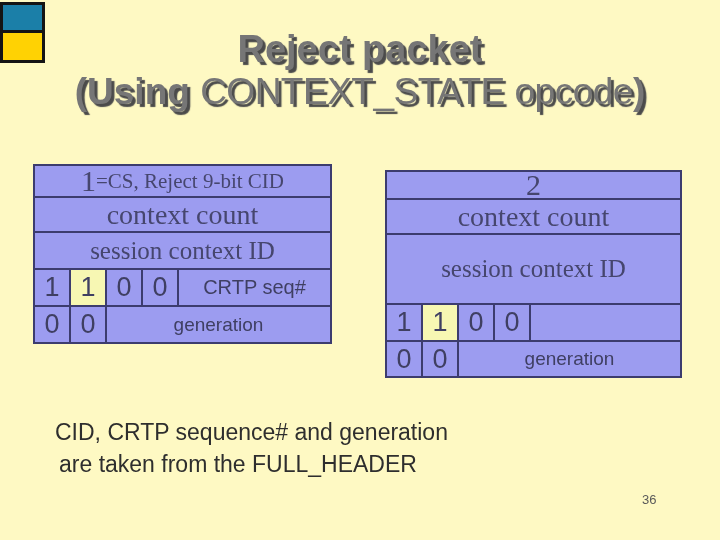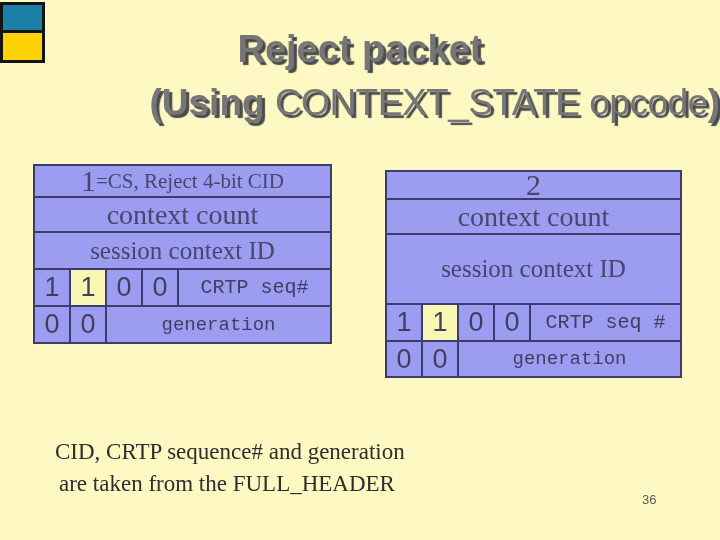--- a/index.html
+++ b/index.html
@@ -11,21 +11,21 @@
   
   .logo { position:absolute; left:0; top:2px; }
   .logo-sq { width:39px; border:3px solid #141414; }
   .logo-sq.teal   { height:25px; background:#1b7fa8; }
   .logo-sq.yellow { height:27px; background:#ffd203; border-top:none; }
 
   
   .title { position:absolute; top:30px; left:0; width:720px; text-align:center;
            color:#767676; line-height:1.05; }
   .title-line1 { font-size:38px; font-weight:bold; text-shadow:3px 3px 1px #4b4b4b; }
-  .title-line2 { font-size:37px; margin-top:14px; text-shadow:3px 3px 1px #4b4b4b;text-align:right; }
+  .title-line2 { font-size:37px; margin-top:3px; text-shadow:3px 3px 1px #4b4b4b; }
   .t-bold { font-weight:bold; }
   .t-main { font-weight:normal; letter-spacing:-0.5px; }
 
   
   .pkt-table { position:absolute; background:#9c9cf0; border:2px solid #3c3c6e;
                box-sizing:border-box; color:#46466e; }
   .left-table  { left:33px;  top:164px; width:299px; }
   .right-table { left:385px; top:170px; width:297px; }
 
   .prow { border-bottom:2px solid #3c3c6e; display:flex; align-items:center;
@@ -40,27 +40,27 @@
 
   .lt-r1{height:32px} .lt-r2{height:35px} .lt-r3{height:37px} .lt-r4{height:37px} .lt-r5{height:35px}
   .rt-r1{height:28px} .rt-r2{height:35px} .rt-r3{height:70px} .rt-r4{height:37px} .rt-r5{height:34px}
 
   .bits { justify-content:flex-start; }
   .bit { width:36px; align-self:stretch; display:flex; align-items:center;
          justify-content:center; border-right:2px solid #3c3c6e; font-size:27px;
          box-sizing:border-box; color:#3f3f62; }
   .bit.hl { background:#f7f7b3; }
   .wide { flex:1; display:flex; align-items:center; justify-content:center;
-          font-size:20px; color:#3f3f62;font-family:Liberation Mono, monospace; }
+          font-size:20px; color:#3f3f62; }
   .gen { font-size:19px;text-align:right; }
 
   
   .footer-note { position:absolute; left:55px; top:416px;
-                 font-family:Liberation Serif, serif; font-size:23px;
-                 color:#2e2e2e; line-height:32px;margin-top:20px; }
+                 font-family:Liberation Sans, sans-serif; font-size:23px;
+                 color:#2e2e2e; line-height:32px; }
   .footer-line2 { margin-left:4px; }
 
   
   .page-number { position:absolute; left:642px; top:492px; font-size:13px;
                  color:#5a5a5a; font-family:"Liberation Sans", sans-serif;text-align:right; }
 </style>
 </head>
 <body>
 
 <div class="slide">
@@ -71,21 +71,21 @@
   </div>
 
   <div class="title">
     <div class="title-line1">Reject packet</div>
     <div class="title-line2"><span class="t-bold">(Using </span><span class="t-main">CONTEXT_STATE opcode</span><span class="t-bold">)</span></div>
   </div>
 
   <div class="pkt-table left-table">
     <div class="prow header-row lt-r1">
       <span class="hnum">1</span>
-        <span class="hrest">=CS, Reject 4-bit CID</span>
+        <span class="hrest">=CS, Reject 9-bit CID</span>
     </div>
     <div class="prow serif-row lt-r2">context count</div>
     <div class="prow serif-row row3 lt-r3">session context ID</div>
     <div class="prow bits lt-r4">
       <div class="bit">1</div>
       <div class="bit hl">1</div>
       <div class="bit">0</div>
       <div class="bit">0</div>
       <div class="wide">CRTP seq#</div>
     </div>
@@ -100,21 +100,20 @@
     <div class="prow header-row rt-r1">
       <span class="hnum">2</span>
     </div>
     <div class="prow serif-row rt-r2">context count</div>
     <div class="prow serif-row row3 rt-r3">session context ID</div>
     <div class="prow bits rt-r4">
       <div class="bit">1</div>
       <div class="bit hl">1</div>
       <div class="bit">0</div>
       <div class="bit">0</div>
-      <div class="wide">CRTP seq #</div>
     </div>
     <div class="prow bits rt-r5">
       <div class="bit">0</div>
       <div class="bit">0</div>
       <div class="wide gen">generation</div>
     </div>
   </div>
 
   <div class="footer-note">
     <div class="footer-line1">CID, CRTP sequence# and generation</div>

